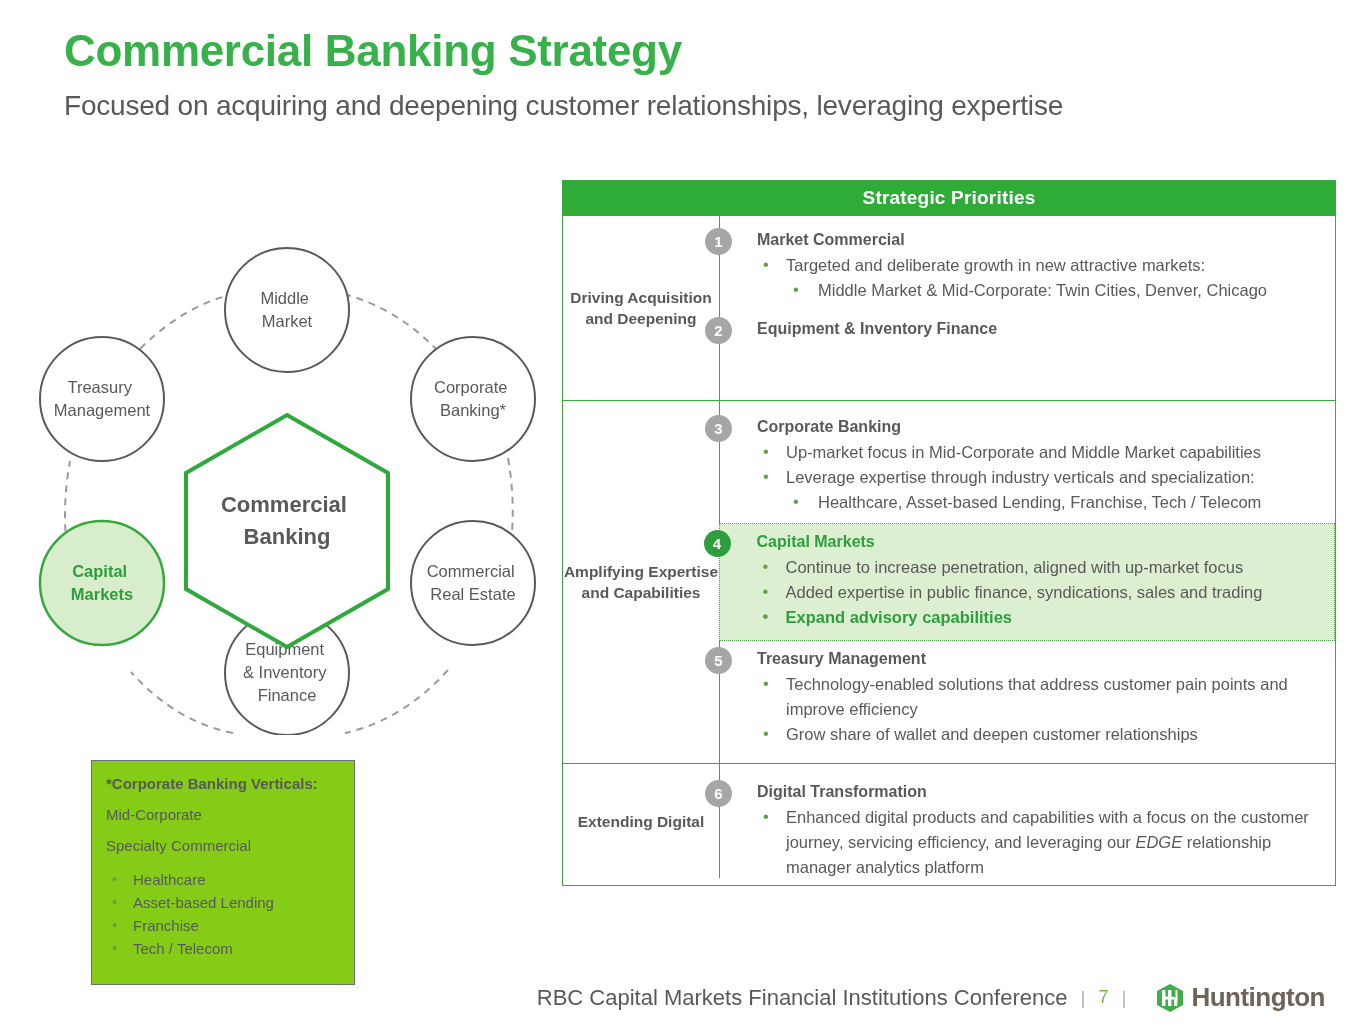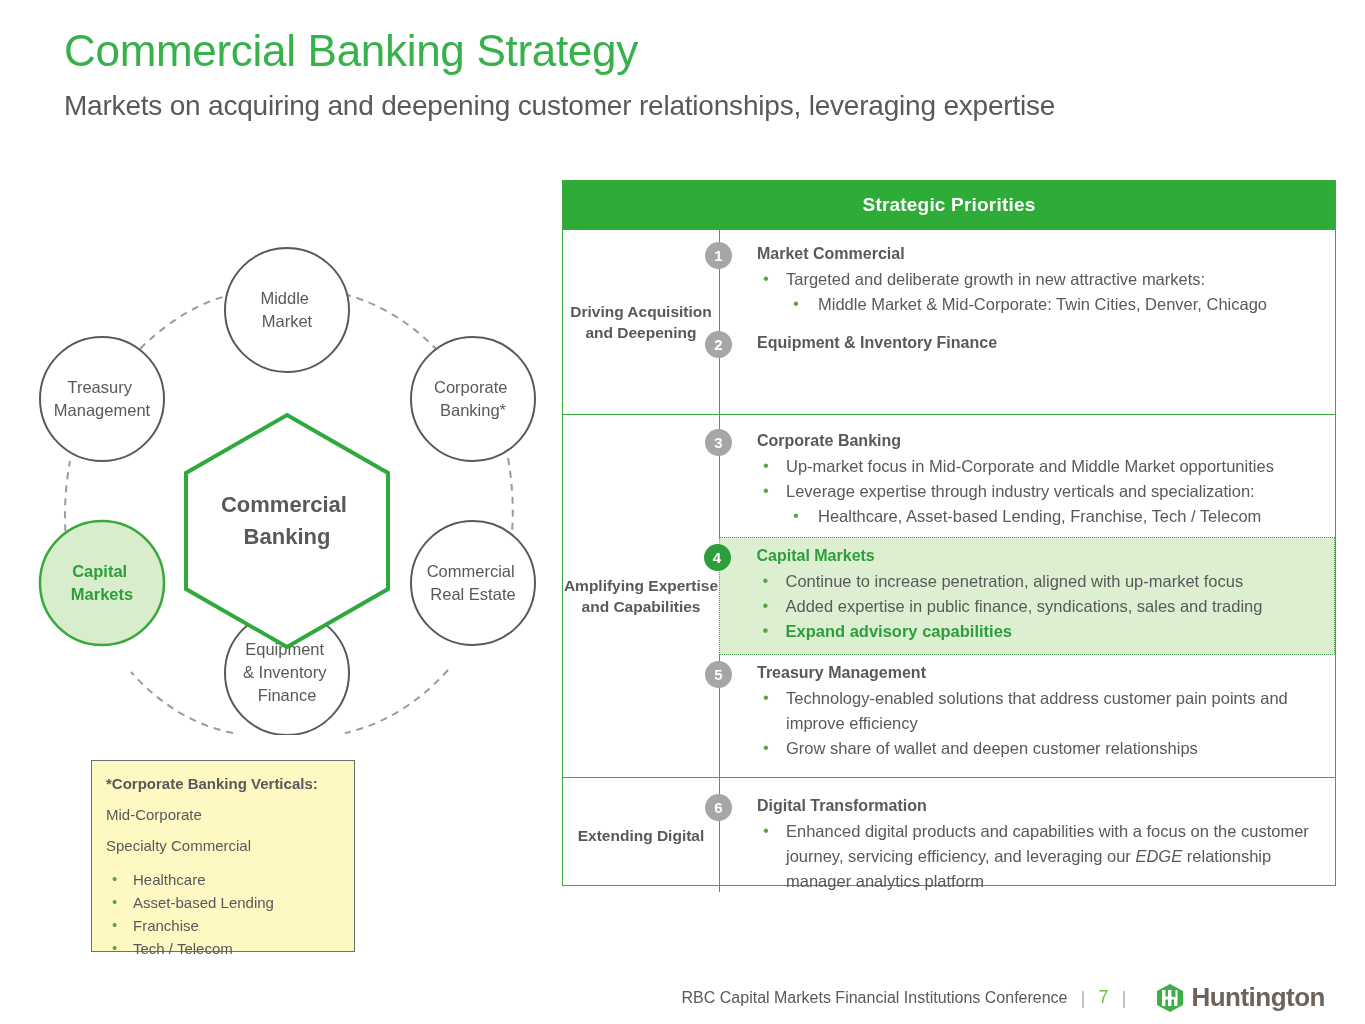--- a/index.html
+++ b/index.html
@@ -8,21 +8,21 @@
     background:#ffffff;
     font-family:"Liberation Sans", sans-serif;
     color:#58595b;
     position:relative;
     overflow:hidden;
   }
   
   #slide-title{
     position:absolute;left:64px;top:26px;
     font-size:44px;line-height:50px;
-    color:#37B14A;font-weight:400;letter-spacing:-0.3px;
+    color:#37B14A;font-weight:700;letter-spacing:-0.3px;
   }
   #slide-subtitle{
     position:absolute;left:64px;top:88px;
     font-size:28px;line-height:36px;
     color:#595959;font-weight:400;letter-spacing:-0.2px;
   }
 
   
   #diagram{position:absolute;left:18px;top:230px;width:545px;height:505px;}
   #diagram svg{position:absolute;left:0;top:0;}
@@ -35,22 +35,22 @@
     font-size:16.5px;fill:#58595b;text-anchor:middle;
   }
   .node-label.highlight-text{fill:#2E9E3C;font-weight:bold;}
   .hex-label{
     font-family:"Liberation Sans", sans-serif;
     font-size:22px;font-weight:bold;fill:#58595b;text-anchor:middle;
   }
 
   
   #footnote-box{
-    position:absolute;left:91px;top:760px;width:264px;height:192px;
-    border:1.5px solid #6d6e71;background:#fef9c3;
+    position:absolute;left:91px;top:760px;width:264px;height:225px;
+    border:1.5px solid #6d6e71;background:#84cc16;
     box-sizing:border-box;padding:14px 14px 10px 14px;
   }
   #footnote-box .fn-title{
     font-size:15px;font-weight:bold;color:#58595b;margin-bottom:14px;
   }
   #footnote-box .fn-line{
     font-size:15px;color:#58595b;margin-bottom:14px;
   }
   #footnote-box .fn-line.tight{}
   #footnote-box ul{list-style:none;margin:0;padding:0;}
@@ -63,21 +63,21 @@
     color:#5FA345;font-size:15px;
   }
 
   
   #priorities{
     position:absolute;left:562px;top:180px;width:774px;height:706px;
     box-sizing:border-box;
     border:1.5px solid #3BA93D;
   }
   #sp-header{
-    height:48px;background:#2FAB37;color:#ffffff;
+    height:34px;background:#2FAB37;color:#ffffff;
     font-size:19px;font-weight:bold;
     display:flex;align-items:center;justify-content:center;
     letter-spacing:.2px;
   }
   .sp-section{
     display:flex;box-sizing:border-box;
     border-top:1.5px solid #3BA93D;
     position:relative;
   }
   .sp-section:first-of-type{border-top:none;}
@@ -123,34 +123,34 @@
   .sp-block li.sub:before{left:63px;}
   .sp-block li.bold-green{font-weight:bold;color:#2E9E3C;}
   .sp-block li em{font-style:italic;}
 
   
   #footer{
     position:absolute;left:0;top:975px;width:1365px;height:45px;
     display:flex;align-items:center;justify-content:flex-end;
     padding-right:40px;box-sizing:border-box;
   }
-  #footer-text{font-size:16px;color:#595959;}
+  #footer-text{font-size:22px;color:#595959;}
   .footer-sep{color:#b3b3b3;margin:0 13px;font-size:19px;}
   #footer-page{font-size:18px;color:#6FBE44;}
   #logo{display:flex;align-items:flex-end;margin-left:16px;}
   #logo-word{
     font-size:26px;font-weight:bold;color:#6E6259;
     letter-spacing:-0.5px;margin-left:6px;
   }
 </style>
 </head>
 <body>
 
 <div id="slide-title">Commercial Banking Strategy</div>
-<div id="slide-subtitle">Markets on acquiring and deepening customer relationships, leveraging expertise</div>
+<div id="slide-subtitle">Focused on acquiring and deepening customer relationships, leveraging expertise</div>
 
 <div id="diagram">
   <svg width="545" height="505" viewBox="0 0 545 505">
 
     <path class="connector" d="M 113 128 Q 160 78 212 65"></path>
     <path class="connector" d="M 326 64 Q 385 80 428 130"></path>
     <path class="connector" d="M 490 228 Q 500 285 489 338"></path>
     <path class="connector" d="M 430 440 Q 385 490 327 503"></path>
     <path class="connector" d="M 215 503 Q 158 492 113 442"></path>
     <path class="connector" d="M 52 340 Q 42 285 52 231"></path>
@@ -233,21 +233,21 @@
 
   <div class="sp-section" style="height:363px;">
     <div class="sp-left">
       <span>Amplifying Expertise and Capabilities</span>
     </div>
     <div class="sp-right">
       <div class="sp-block" style="padding-top:14px;">
         <div class="badge" style="top:14px;">3</div>
         <div class="sp-head">Corporate Banking</div>
         <ul>
-          <li>Up-market focus in Mid-Corporate and Middle Market opportunities</li>
+          <li>Up-market focus in Mid-Corporate and Middle Market capabilities</li>
           <li>Leverage expertise through industry verticals and specialization:</li>
           <li class="sub">Healthcare, Asset-based Lending, Franchise, Tech / Telecom</li>
         </ul>
       </div>
 
       <div class="sp-block hl" style="padding-top:6px;padding-bottom:10px;">
         <div class="badge green" style="top:6px;left:-16px;">4</div>
         <div class="sp-head green">Capital Markets</div>
         <ul>
           <li>Continue to increase penetration, aligned with up-market focus</li>

